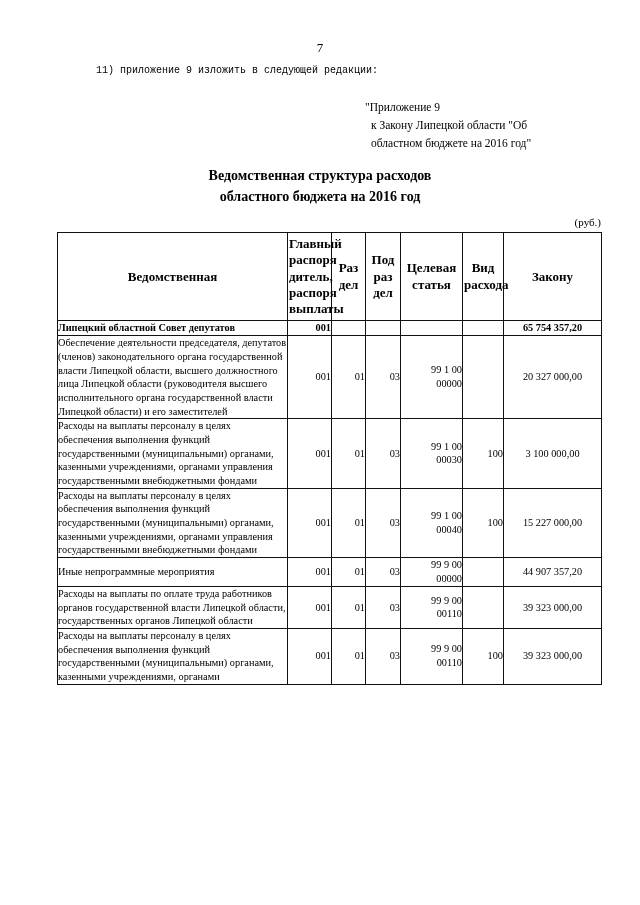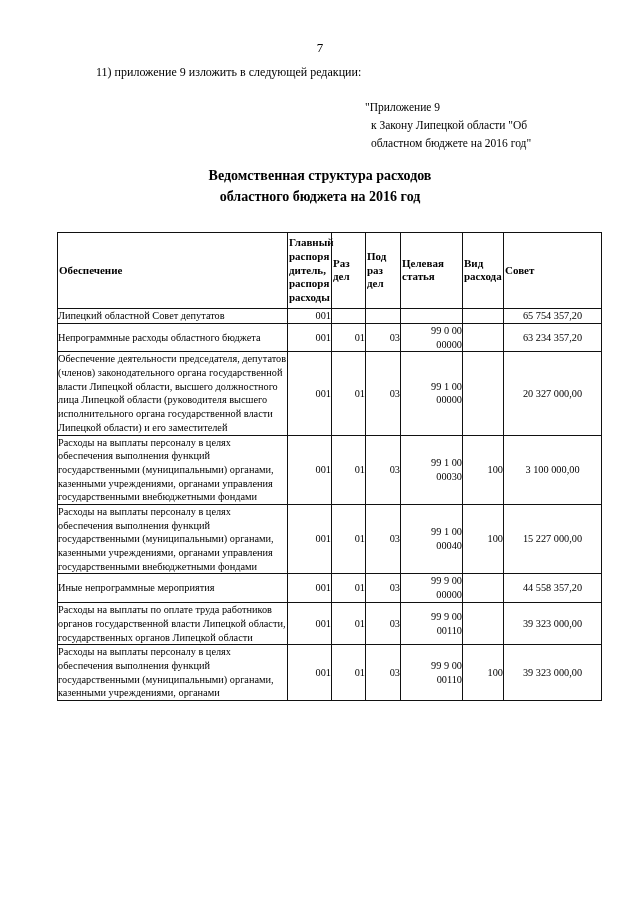--- a/index.html
+++ b/index.html
@@ -27,21 +27,22 @@
     left: 0;
     width: 640px;
     text-align: center;
     font-size: 13px;
     letter-spacing: 0.2px;
   }
   .intro-line {
     position: absolute;
     top: 65px;
     left: 96px;
-    font-size: 12px;
+    font-size: 10px;
+    font-family: Liberation Mono, monospace;
   }
   .ref-block {
     position: absolute;
     top: 99px;
     left: 365px;
     width: 250px;
     font-size: 11.5px;
     line-height: 1.55;
   }
   .ref-block div { white-space: nowrap; }
@@ -77,22 +78,22 @@
     font-size: 10.3px;
   }
   table.budget th,
   table.budget td {
     border: 1px solid #111111;
     padding: 0;
     vertical-align: middle;
   }
   table.budget th {
     font-weight: bold;
-    text-align: left;
-    font-size: 11px;
+    text-align: center;
+    font-size: 13px;
     line-height: 1.25;
     padding: 3px 1px;
   }
   .c-name   { width: 230px; }
   .c-gl     { width: 44px; }
   .c-razd   { width: 34px; }
   .c-podr   { width: 35px; }
   .c-target { width: 62px; }
   .c-vid    { width: 41px; }
   .c-sum    { width: 98px; }
@@ -104,21 +105,21 @@
   }
   td.ctr {
     text-align: right;
     line-height: 1.35;
   }
   td.sum {
     text-align: center;
     padding-right: 6px;
     line-height: 1.35;
   }
-  tr.bold td { font-weight: normal; }
+  tr.bold td { font-weight: bold; }
   .nowrap { white-space: nowrap; }
 </style>
 </head>
 <body>
 
 <div class="page">
 
   <div class="page-number">7</div>
 
   <div class="intro-line">11) приложение 9 изложить в следующей редакции:</div>
@@ -127,81 +128,73 @@
     <div>"Приложение  9</div>
     <div class="ref-l2">к Закону Липецкой области "Об</div>
     <div class="ref-l3">областном бюджете на 2016 год"</div>
   </div>
 
   <div class="doc-title">
     <div>Ведомственная структура расходов</div>
     <div>областного бюджета на 2016 год</div>
   </div>
 
+  <div class="units">(руб.)</div>
 
   <table class="budget">
     <colgroup>
       <col class="c-name">
         <col class="c-gl">
         <col class="c-razd">
         <col class="c-podr">
       <col class="c-target">
         <col class="c-vid">
         <col class="c-sum">
     </colgroup>
     <thead>
       <tr>
-        <th>Обеспечение</th>
+        <th>Ведомственная</th>
         <th>
           <span>Главный</span><br>
           <span>распоря</span><br>
           <span>дитель,</span><br>
           <span>распоря</span><br>
-          <span>расходы</span>
+          <span>выплаты</span>
         </th>
         <th>
           <span>Раз</span><br>
           <span>дел</span>
         </th>
         <th>
           <span>Под</span><br>
           <span>раз</span><br>
           <span>дел</span>
         </th>
         <th>
           <span>Целевая</span><br>
           <span>статья</span>
         </th>
         <th>
           <span>Вид</span><br>
           <span>расхода</span>
         </th>
-        <th>Совет</th>
+        <th>Закону</th>
       </tr>
     </thead>
     <tbody>
         <tr class="bold">
           <td class="name">Липецкий областной Совет депутатов</td>
           <td class="ctr">001</td>
           <td class="ctr"></td>
           <td class="ctr"></td>
           <td class="ctr"></td>
           <td class="ctr"></td>
           <td class="sum nowrap">65 754 357,20</td>
         </tr>
         <tr>
-          <td class="name">Непрограммные расходы областного бюджета</td>
-          <td class="ctr">001</td>
-          <td class="ctr">01</td>
-          <td class="ctr">03</td>
-          <td class="ctr"><span>99 0 00</span><br><span>00000</span></td>
-          <td class="ctr"></td>
-          <td class="sum nowrap">63 234 357,20</td>
-        </tr>
-        <tr>
           <td class="name">Обеспечение деятельности председателя, депутатов (членов) законодательного органа государственной власти Липецкой области, высшего должностного лица Липецкой области (руководителя высшего исполнительного органа государственной власти Липецкой области) и его заместителей</td>
           <td class="ctr">001</td>
           <td class="ctr">01</td>
           <td class="ctr">03</td>
           <td class="ctr"><span>99 1 00</span><br><span>00000</span></td>
           <td class="ctr"></td>
           <td class="sum nowrap">20 327 000,00</td>
         </tr>
         <tr>
           <td class="name">Расходы на выплаты персоналу в целях обеспечения выполнения функций государственными (муниципальными) органами, казенными учреждениями, органами управления государственными внебюджетными фондами</td>
@@ -221,21 +214,21 @@
           <td class="ctr">100</td>
           <td class="sum nowrap">15 227 000,00</td>
         </tr>
         <tr>
           <td class="name">Иные непрограммные мероприятия</td>
           <td class="ctr">001</td>
           <td class="ctr">01</td>
           <td class="ctr">03</td>
           <td class="ctr"><span>99 9 00</span><br><span>00000</span></td>
           <td class="ctr"></td>
-          <td class="sum nowrap">44 558 357,20</td>
+          <td class="sum nowrap">44 907 357,20</td>
         </tr>
         <tr>
           <td class="name">Расходы на выплаты по оплате труда работников органов государственной власти Липецкой области, государственных органов Липецкой области</td>
           <td class="ctr">001</td>
           <td class="ctr">01</td>
           <td class="ctr">03</td>
           <td class="ctr"><span>99 9 00</span><br><span>00110</span></td>
           <td class="ctr"></td>
           <td class="sum nowrap">39 323 000,00</td>
         </tr>

